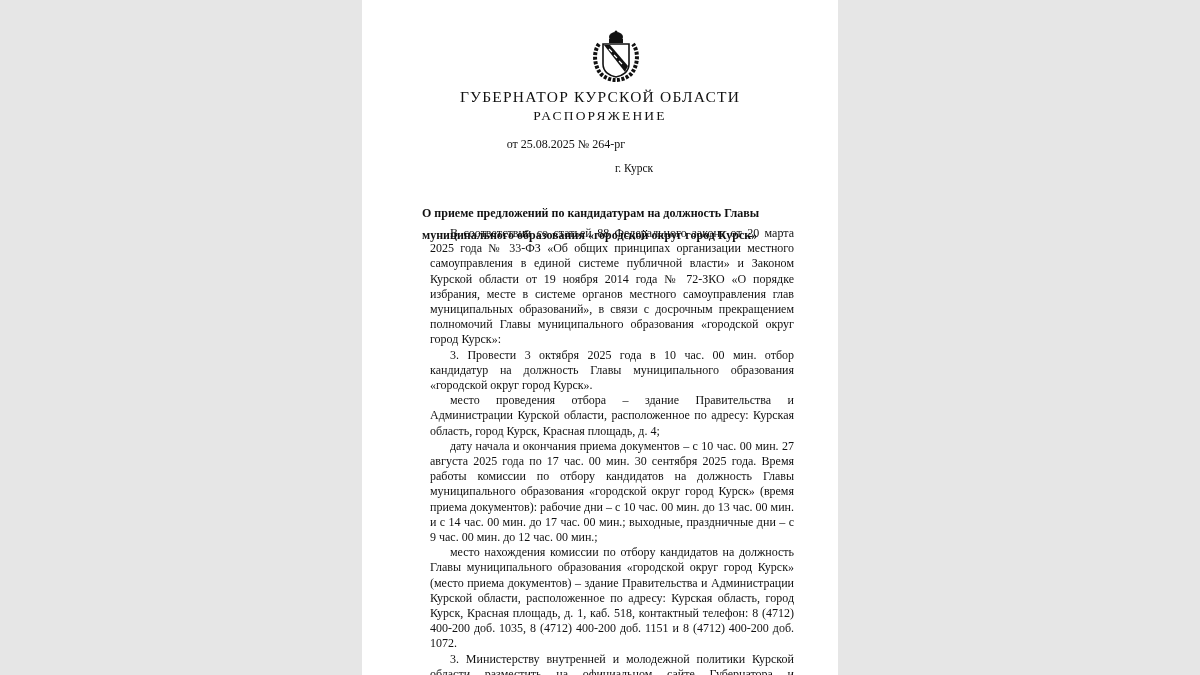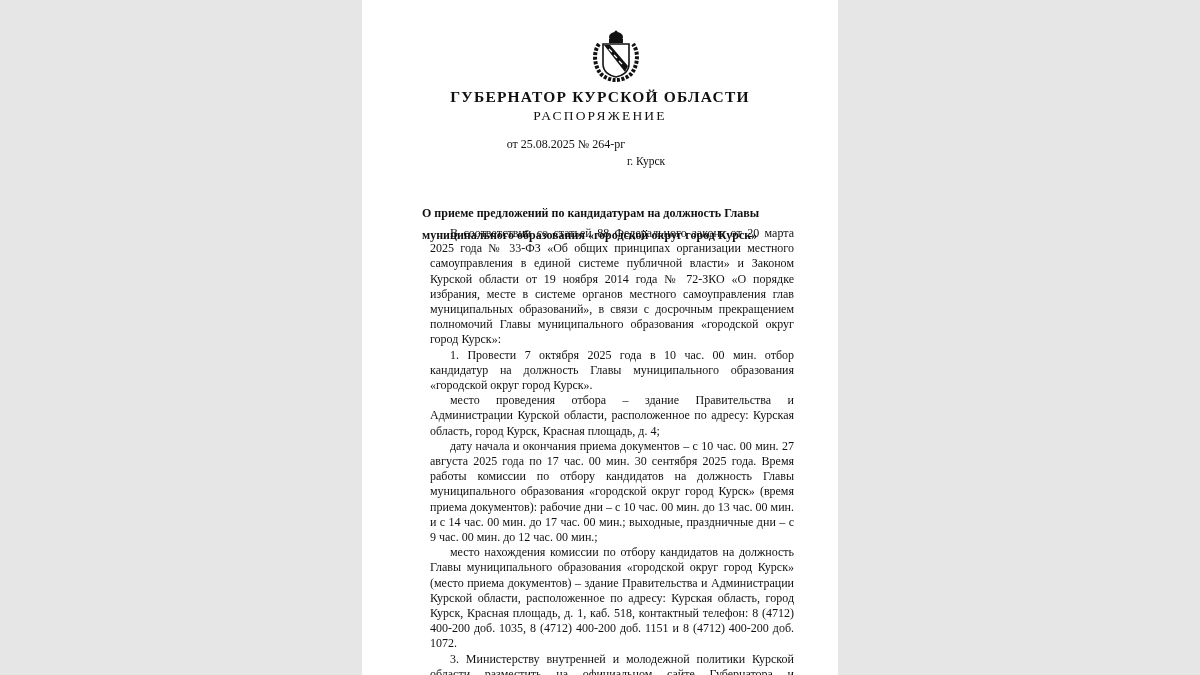--- a/index.html
+++ b/index.html
@@ -26,43 +26,42 @@
     width: 50px; height: 52px;
   }
   .doc-text {
     font-family: "Liberation Serif", serif;
     color: #111;
   }
   .gov-title {
     position: absolute;
     left: 0; width: 476px; top: 88px;
     text-align: center;
-    font-weight: bold;
+    font-weight: normal;
     font-size: 15.5px;
     letter-spacing: 1.2px;
   }
   .doc-type {
     position: absolute;
     left: 0; width: 476px; top: 108px;
     text-align: center;
     font-size: 13.5px;
     letter-spacing: 2.2px;
   }
   .doc-date {
     position: absolute;
     left: 0; width: 408px; top: 137px;
     text-align: center;
     font-size: 12px;
   }
   .doc-city {
     position: absolute;
-    left: 0; width: 544px; top: 155px;
+    left: 0; width: 544px; top: 162px;
     text-align: center;
     font-size: 11.5px;
-    padding-left: 12px;
   }
   .subject {
     position: absolute;
     left: 60px; width: 356px; top: 202px;
     text-align: left;
     font-weight: bold;
     font-size: 12px;
     line-height: 22px;
   }
   .body {
@@ -99,21 +98,21 @@
 
     <div class="gov-title">ГУБЕРНАТОР КУРСКОЙ ОБЛАСТИ</div>
     <div class="doc-type">РАСПОРЯЖЕНИЕ</div>
     <div class="doc-date">от 25.08.2025 № 264-рг</div>
     <div class="doc-city">г. Курск</div>
 
     <div class="subject">О приеме предложений по кандидатурам на должность Главы муниципального образования «городской округ город Курск»</div>
 
     <div class="body">
       <p>В соответствии со статьей 88 Федерального закона от 20 марта 2025 года № 33-ФЗ «Об общих принципах организации местного самоуправления в единой системе публичной власти» и Законом Курской области от 19 ноября 2014 года № 72-ЗКО «О порядке избрания, месте в системе органов местного самоуправления глав муниципальных образований», в связи с досрочным прекращением полномочий Главы муниципального образования «городской округ город Курск»:</p>
-      <p>1. Провести 7 октября 2025 года в 10 час. 00 мин. отбор кандидатур на должность Главы муниципального образования «городской округ город Курск».</p>
+      <p>3. Провести 3 октября 2025 года в 10 час. 00 мин. отбор кандидатур на должность Главы муниципального образования «городской округ город Курск».</p>
       <p>место проведения отбора – здание Правительства и Администрации Курской области, расположенное по адресу: Курская область, город Курск, Красная площадь, д. 4;</p>
       <p>дату начала и окончания приема документов – с 10 час. 00 мин. 27 августа 2025 года по 17 час. 00 мин. 30 сентября 2025 года. Время работы комиссии по отбору кандидатов на должность Главы муниципального образования «городской округ город Курск» (время приема документов): рабочие дни – с 10 час. 00 мин. до 13 час. 00 мин. и с 14 час. 00 мин. до 17 час. 00 мин.; выходные, праздничные дни – с 9 час. 00 мин. до 12 час. 00 мин.;</p>
       <p>место нахождения комиссии по отбору кандидатов на должность Главы муниципального образования «городской округ город Курск» (место приема документов) – здание Правительства и Администрации Курской области, расположенное по адресу: Курская область, город Курск, Красная площадь, д. 1, каб. 518, контактный телефон: 8 (4712) 400-200 доб. 1035, 8 (4712) 400-200 доб. 1151 и 8 (4712) 400-200 доб. 1072.</p>
       <p>3. Министерству внутренней и молодежной политики Курской области разместить на официальном сайте Губернатора и Правительства Курской области в информационно-телекоммуникационной сети «Интернет» сообщение о приеме предложений по кандидатурам на</p>
     </div>
 
   </div>
 </div>
 
 </body></html>

